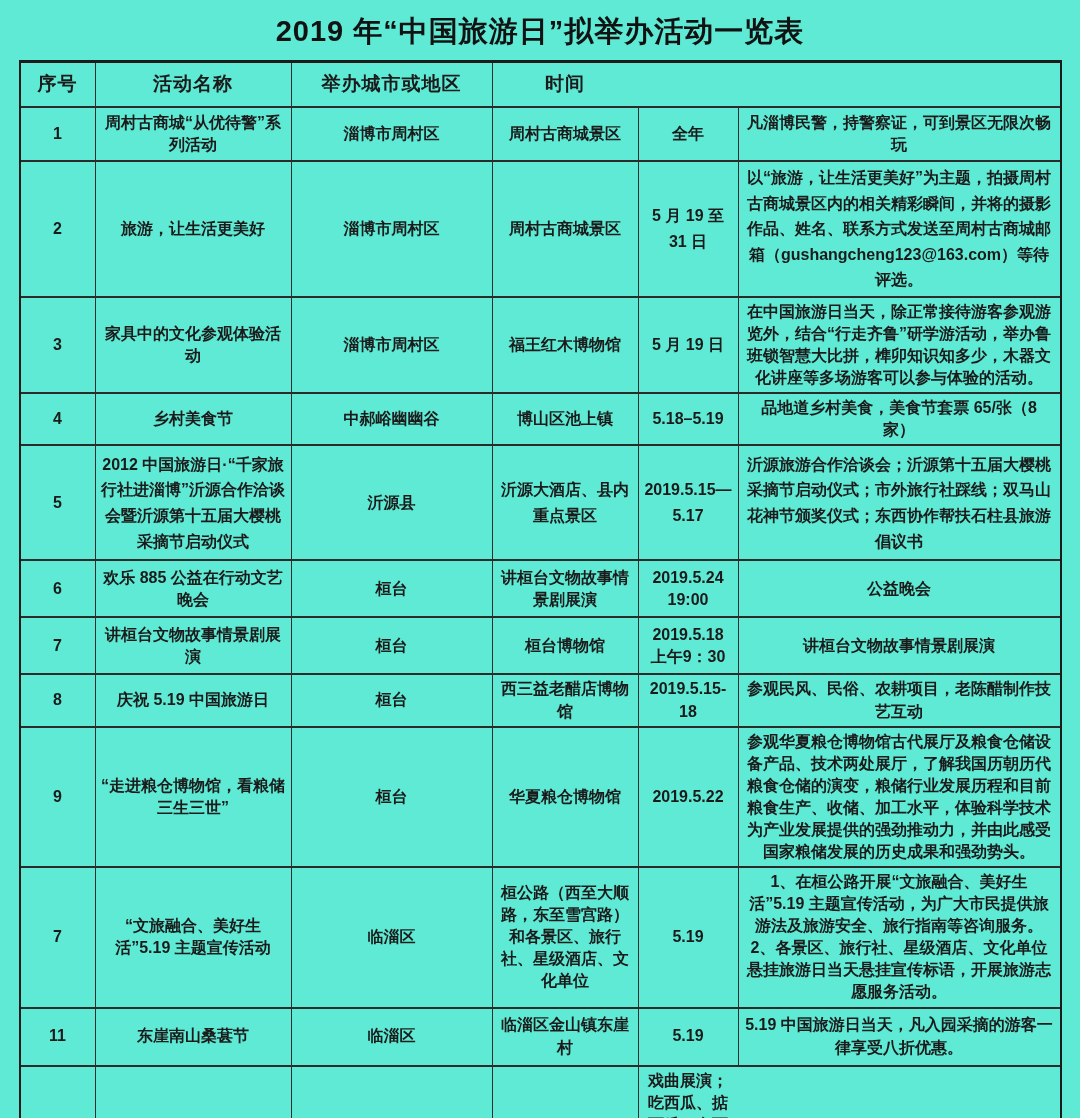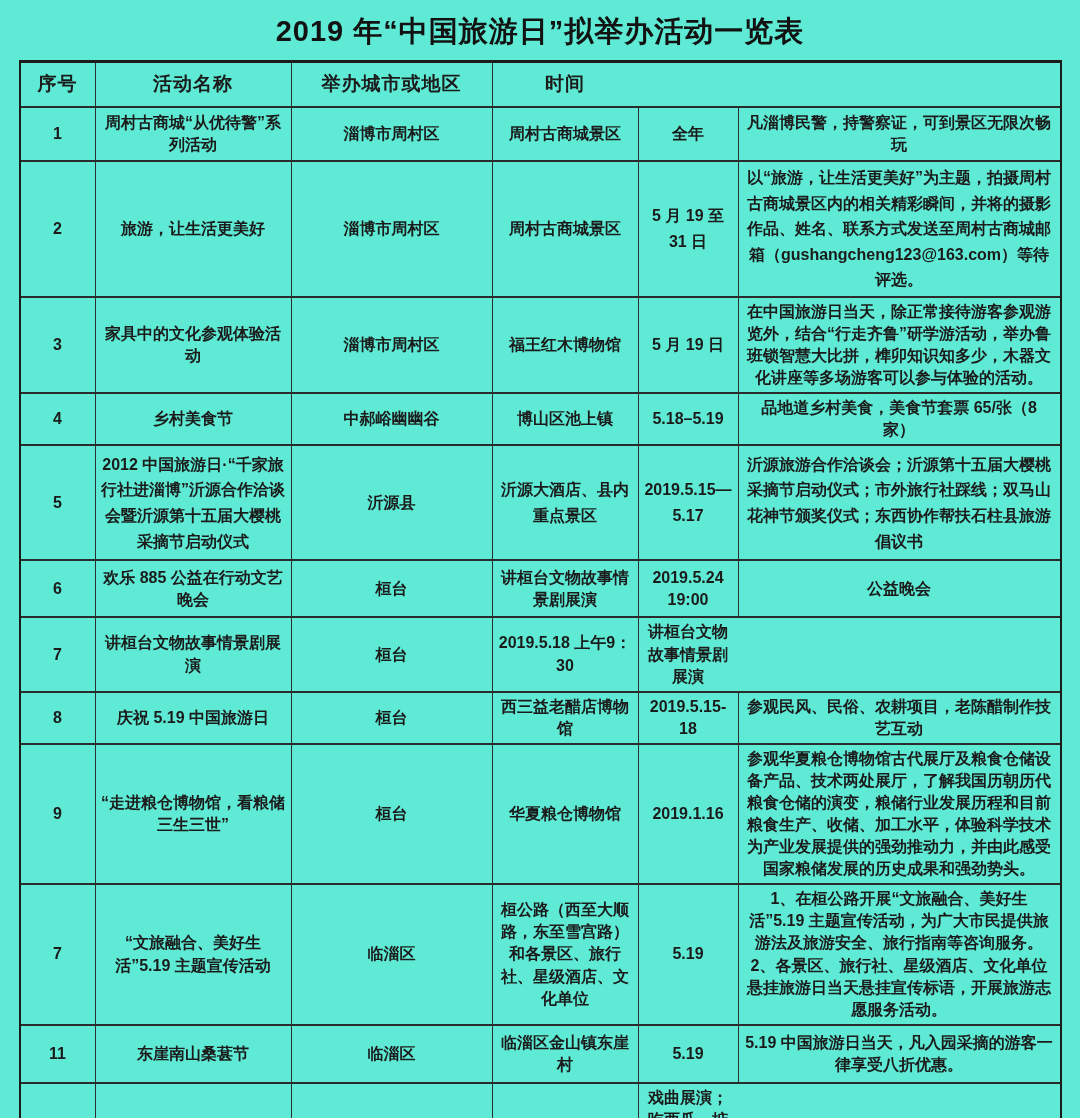--- a/index.html
+++ b/index.html
@@ -136,39 +136,40 @@
     <div class="td">桓台</div>
     <div class="td">讲桓台文物故事情景剧展演</div>
     <div class="td">2019.5.24 19:00</div>
     <div class="td">公益晚会</div>
   </div>
 
   <div class="tr">
     <div class="td">7</div>
     <div class="td">讲桓台文物故事情景剧展演</div>
     <div class="td">桓台</div>
+    <div class="td">桓台博物馆</div>
     <div class="td">2019.5.18 上午9：30</div>
     <div class="td">讲桓台文物故事情景剧展演</div>
   </div>
 
   <div class="tr">
     <div class="td">8</div>
     <div class="td">庆祝 5.19 中国旅游日</div>
     <div class="td">桓台</div>
     <div class="td">西三益老醋店博物馆</div>
     <div class="td">2019.5.15-18</div>
     <div class="td">参观民风、民俗、农耕项目，老陈醋制作技艺互动</div>
   </div>
 
   <div class="tr">
     <div class="td">9</div>
     <div class="td">“走进粮仓博物馆，看粮储三生三世”</div>
     <div class="td">桓台</div>
     <div class="td">华夏粮仓博物馆</div>
-    <div class="td">2019.1.16</div>
+    <div class="td">2019.5.22</div>
     <div class="td">参观华夏粮仓博物馆古代展厅及粮食仓储设备产品、技术两处展厅，了解我国历朝历代粮食仓储的演变，粮储行业发展历程和目前粮食生产、收储、加工水平，体验科学技术为产业发展提供的强劲推动力，并由此感受国家粮储发展的历史成果和强劲势头。</div>
   </div>
 
   <div class="tr">
     <div class="td">7</div>
     <div class="td">“文旅融合、美好生活”5.19 主题宣传活动</div>
     <div class="td">临淄区</div>
     <div class="td">桓公路（西至大顺路，东至雪宫路）和各景区、旅行社、星级酒店、文化单位</div>
     <div class="td">5.19</div>
     <div class="td">1、在桓公路开展“文旅融合、美好生活”5.19 主题宣传活动，为广大市民提供旅游法及旅游安全、旅行指南等咨询服务。

